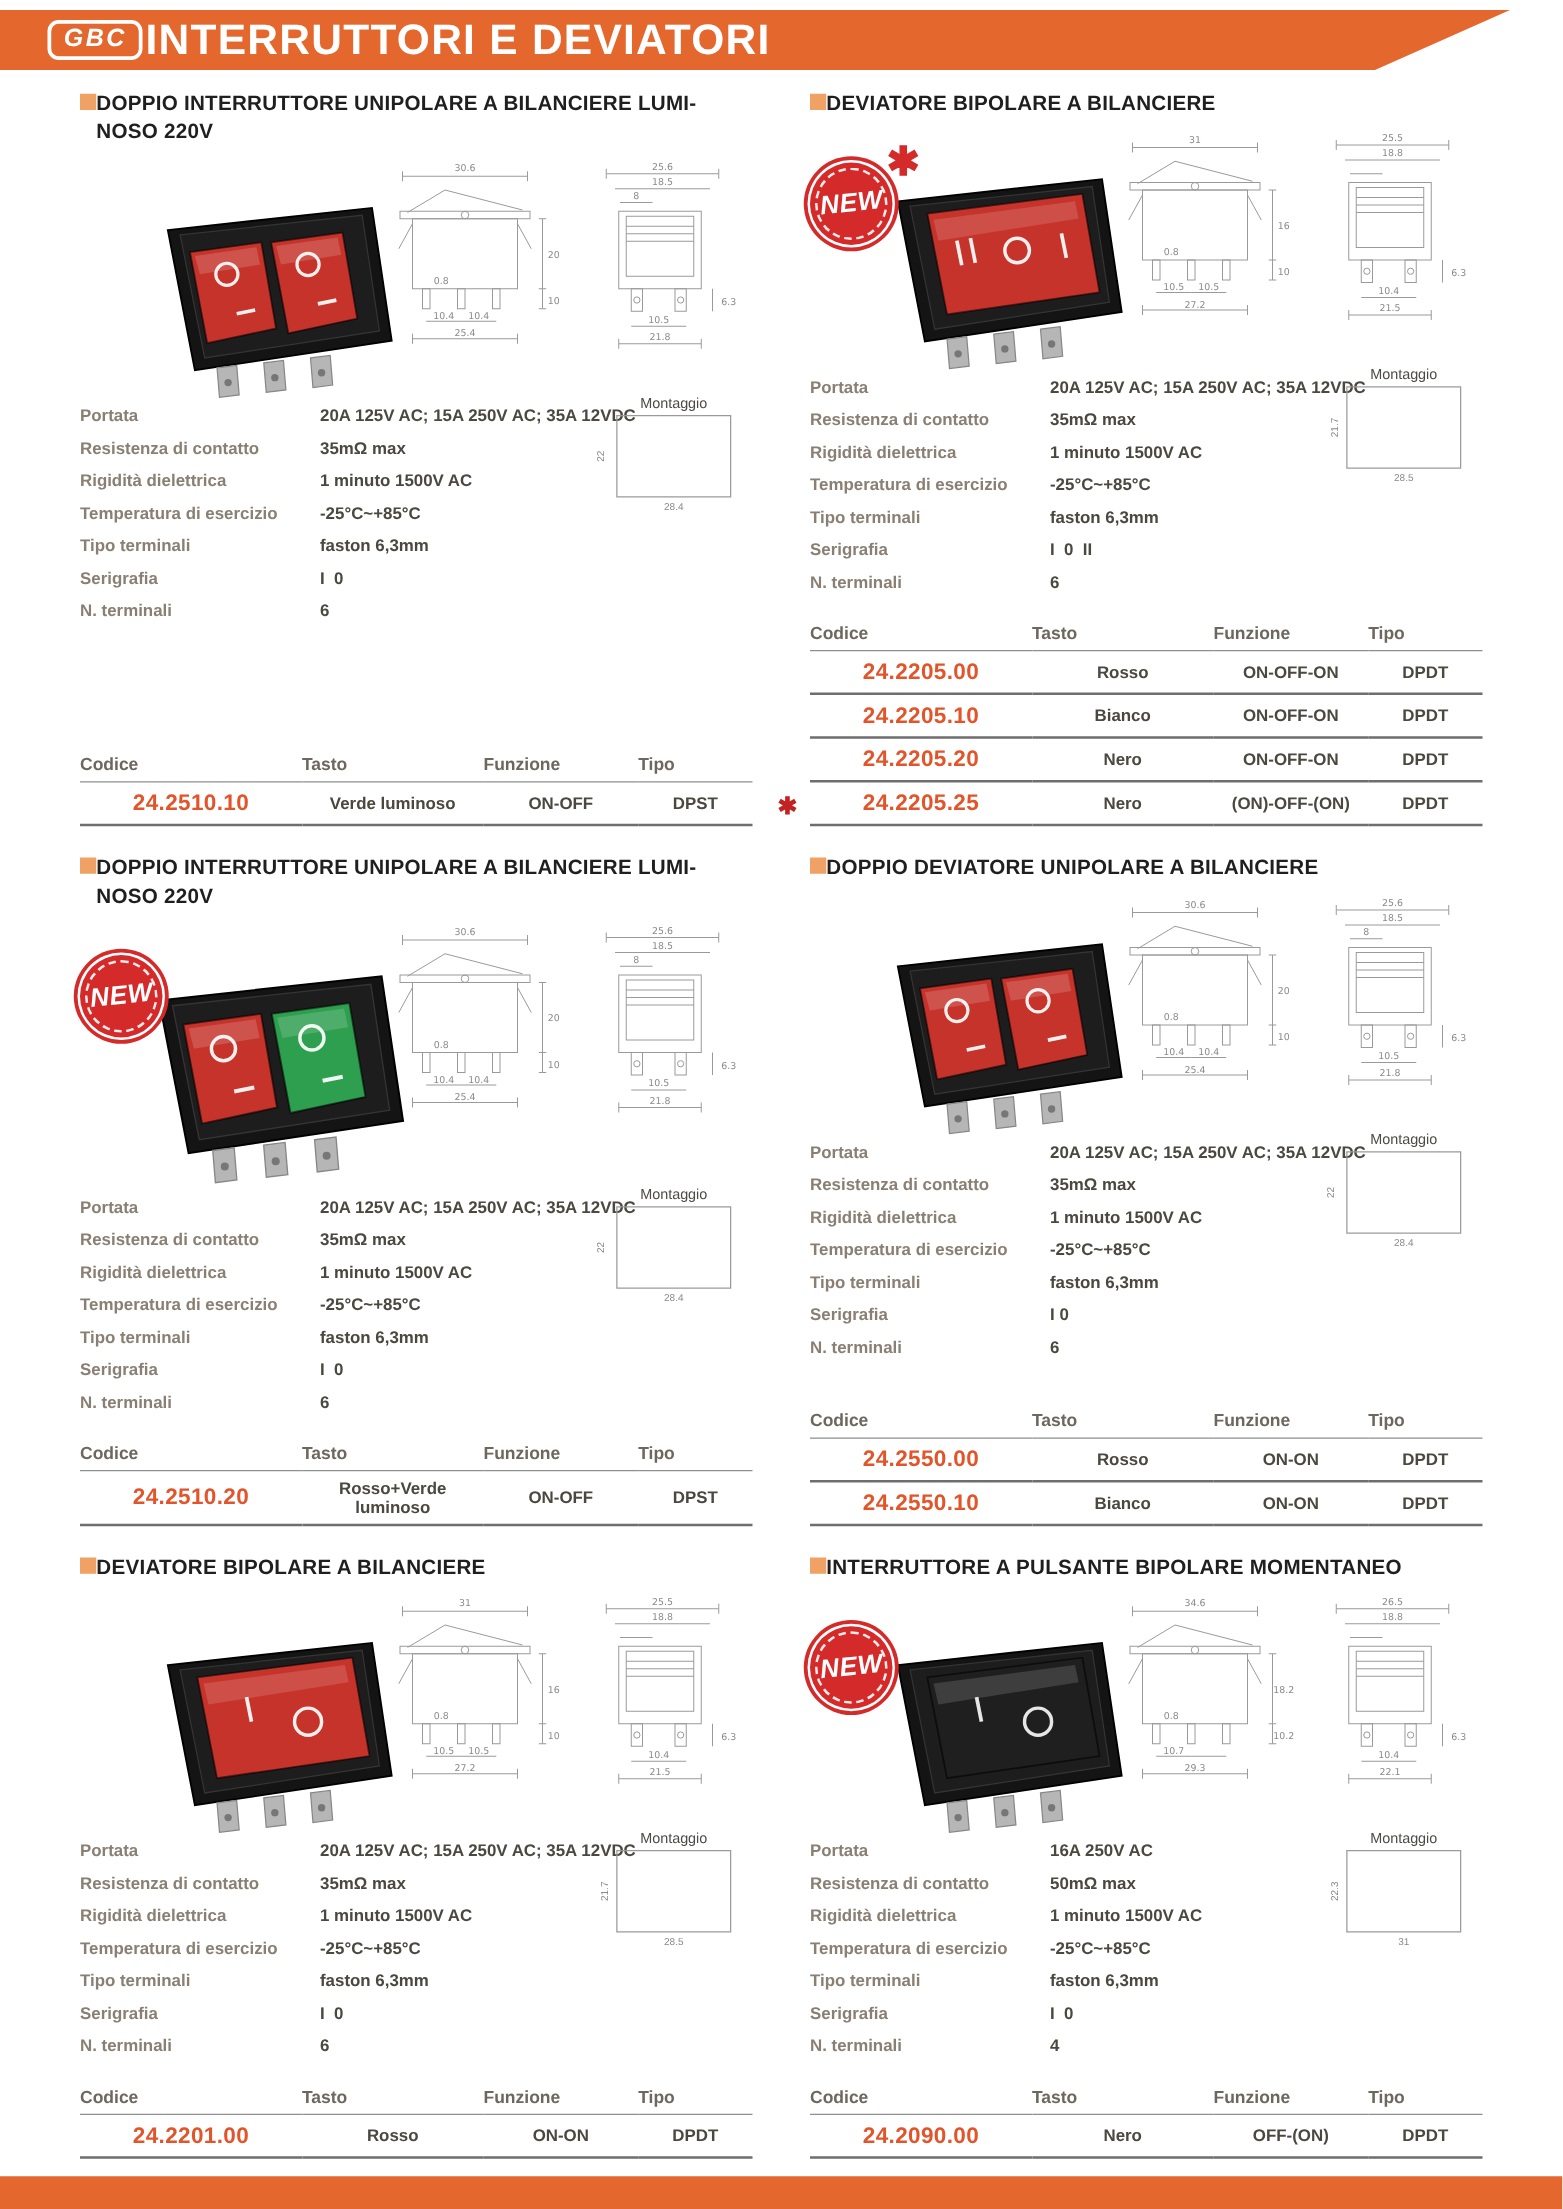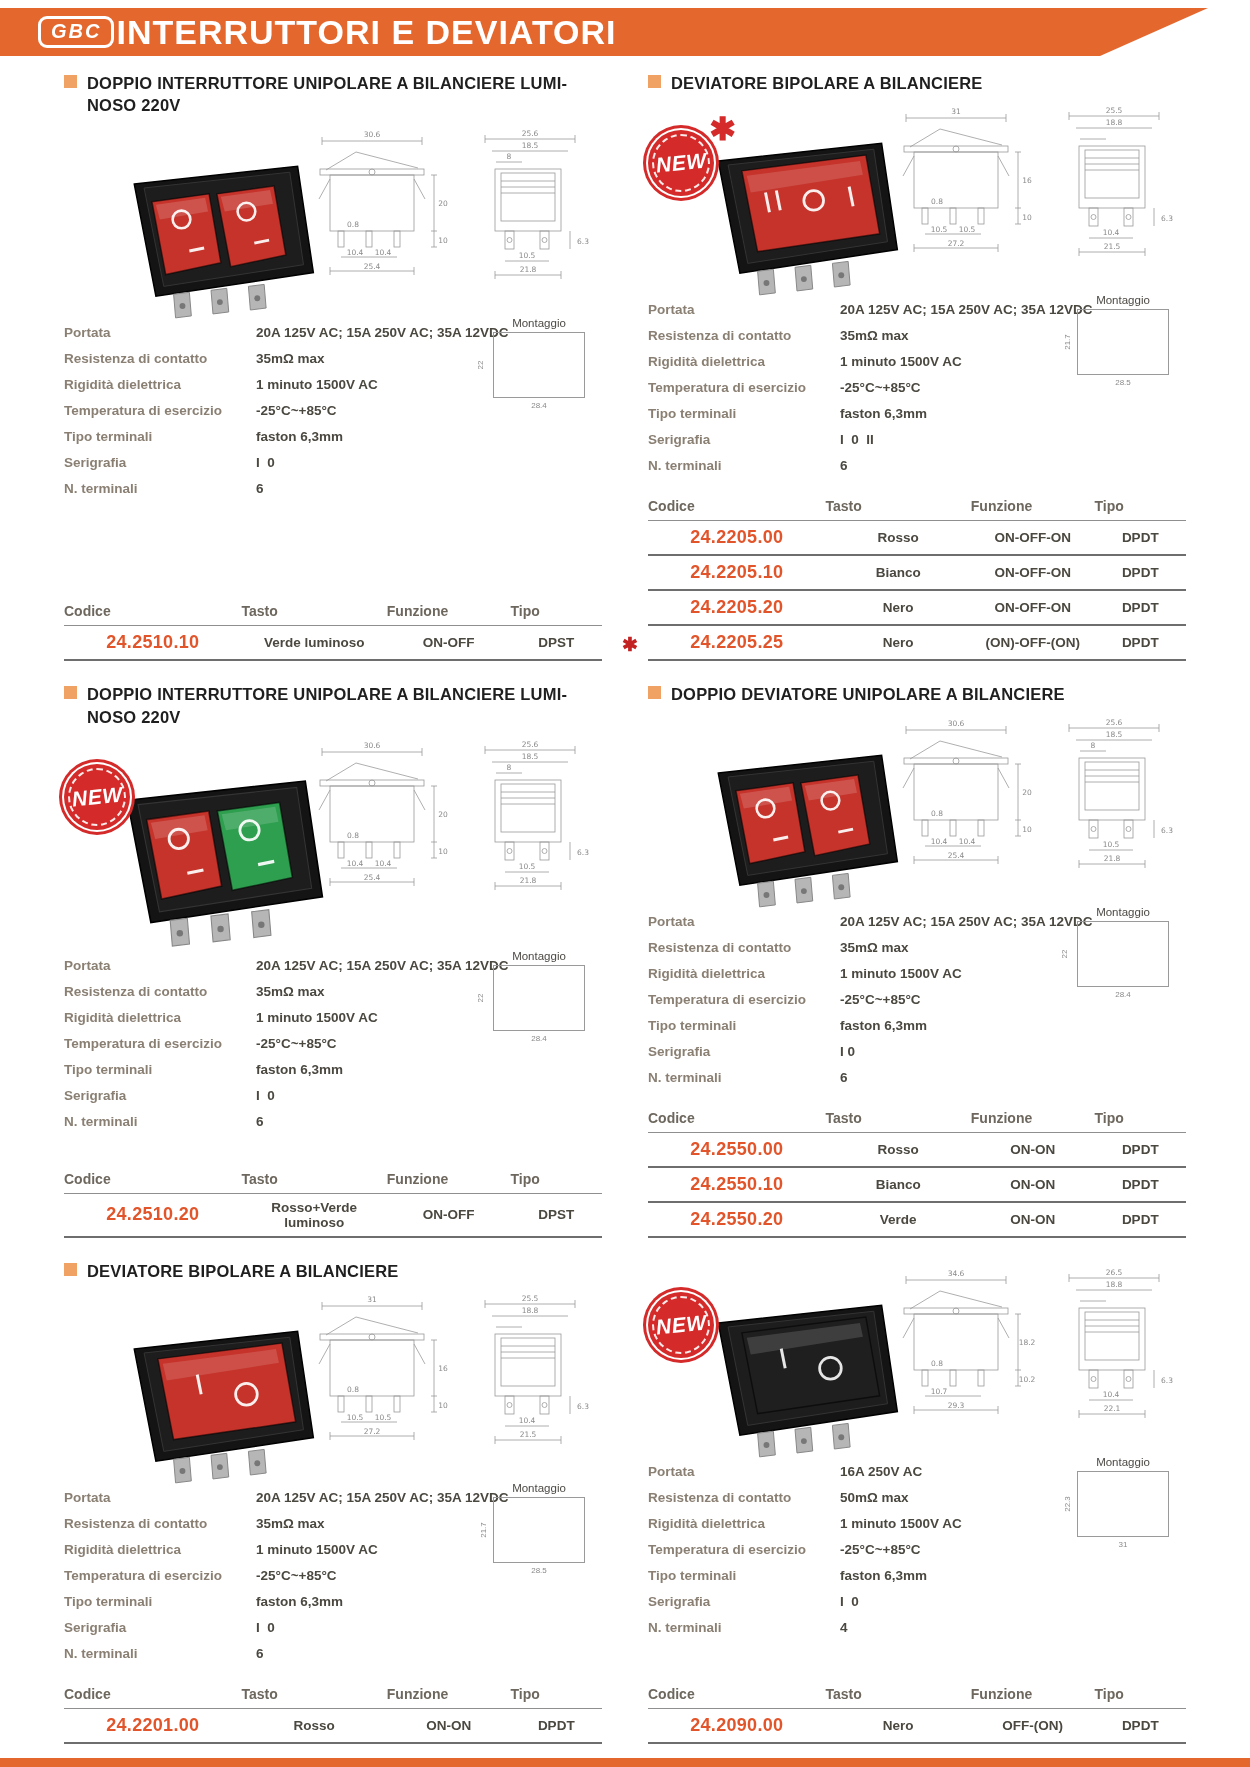--- a/index.html
+++ b/index.html
@@ -16,21 +16,21 @@
   }
   .logo{
     border:3px solid #fff;border-radius:9px;color:#fff;font-weight:800;font-style:italic;
     font-size:20px;padding:1px 10px 2px;letter-spacing:2px;
   }
   .header-title{color:#fff;font-weight:800;font-size:34px;letter-spacing:1px;}
   
   main{padding:16px 64px 14px;flex:1 0 auto;}
   .grid{display:grid;grid-template-columns:1fr 1fr;column-gap:46px;row-gap:22px;}
   section.product{display:flex;flex-direction:column;}
-  .sec-title{display:flex;gap:10px;margin:0 0 4px 0;font-size:16.5px;line-height:1.35;
+  .sec-title{display:flex;margin:0 0 4px 0;font-size:16.5px;line-height:1.35;
     color:#1f1f1f;font-weight:700;align-items:flex-start;}
   .bullet{width:13px;height:13px;background:#F0A164;margin-top:3px;flex:0 0 13px;}
   .title-text{white-space:pre-line;letter-spacing:.2px;}
   
   .content{position:relative;height:190px;margin-top:4px;}
   .content.tall{height:212px;}
   .photo-wrap{position:absolute;left:14px;top:0;width:268px;display:flex;justify-content:center;}
   .photo-wrap svg{width:246px;height:auto;}
   .content.tall .photo-wrap svg{width:268px;}
   .drawings{position:absolute;right:0;top:0;width:302px;}
@@ -694,26 +694,20 @@
               <td class="c2">Rosso</td>
               <td class="c3">ON-ON</td>
               <td class="c4">DPDT</td>
             </tr>
             <tr>
               <td class="c1 codice"><span class="code-text">24.2550.10</span></td>
               <td class="c2">Bianco</td>
               <td class="c3">ON-ON</td>
               <td class="c4">DPDT</td>
             </tr>
-            <tr>
-              <td class="c1 codice"><span class="code-text">24.2550.20</span></td>
-              <td class="c2">Verde</td>
-              <td class="c3">ON-ON</td>
-              <td class="c4">DPDT</td>
-            </tr>
           </tbody>
         </table>
       </section>
       <section class="product">
         <h2 class="sec-title">
           <span class="bullet"></span>
           <span class="title-text">DEVIATORE BIPOLARE A BILANCIERE</span>
         </h2>
         <div class="content">
           <div class="photo-wrap">
@@ -847,20 +841,24 @@
             <tr>
               <td class="c1 codice"><span class="code-text">24.2201.00</span></td>
               <td class="c2">Rosso</td>
               <td class="c3">ON-ON</td>
               <td class="c4">DPDT</td>
             </tr>
           </tbody>
         </table>
       </section>
       <section class="product">
+        <h2 class="sec-title">
+          <span class="bullet"></span>
+          <span class="title-text">INTERRUTTORE A PULSANTE BIPOLARE MOMENTANEO</span>
+        </h2>
         <div class="content">
           <div class="new-badge">
             <span>NEW</span>
           </div>
           <div class="photo-wrap">
             <svg viewBox="0 0 250 205" xmlns="http://www.w3.org/2000/svg">
               <polygon points="46,60 212,42 228,150 68,174" fill="#141414" stroke="#000" stroke-width="1.5"></polygon>
               <polygon points="56,64 204,48 218,142 76,164" fill="#1d1d1d" stroke="#343434" stroke-width="1"></polygon>
               <polygon points="70,70 196,54 210,134 86,152" fill="#1f1f1f" stroke="rgba(0,0,0,.55)" stroke-width="1.5"></polygon>
               <polygon points="75,75 190,60 193,74 79,92" fill="rgba(255,255,255,.14)"></polygon>

